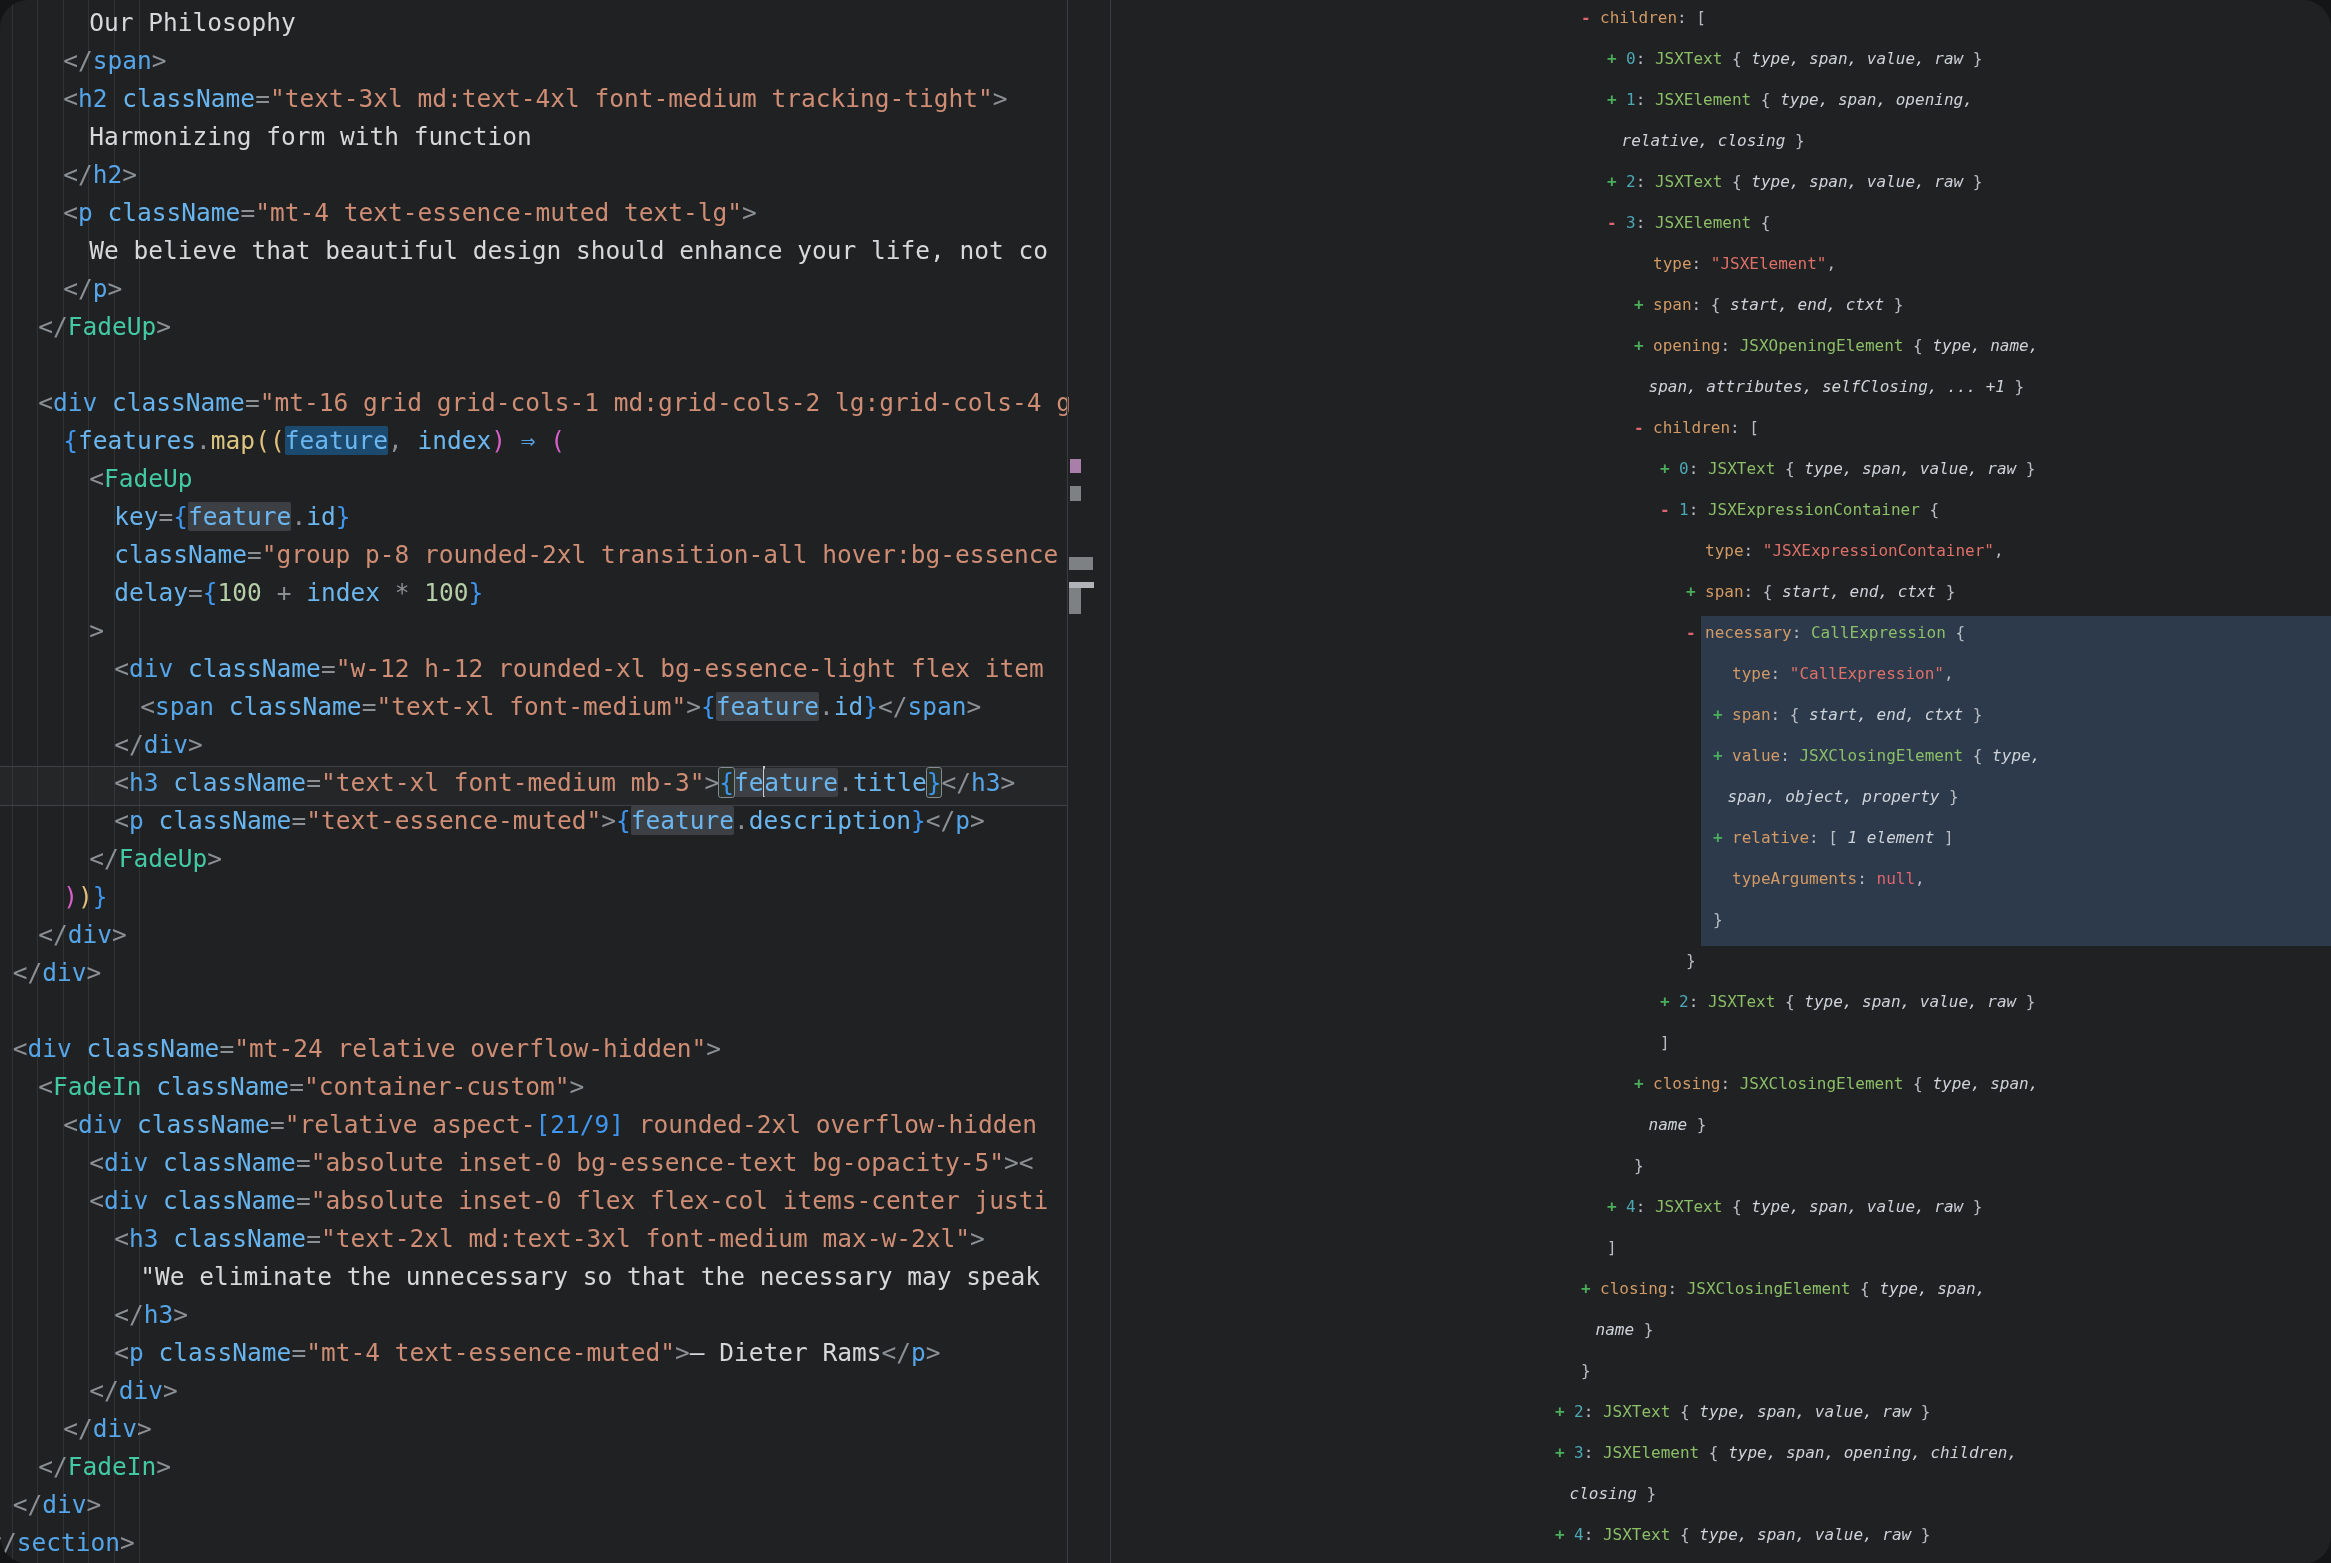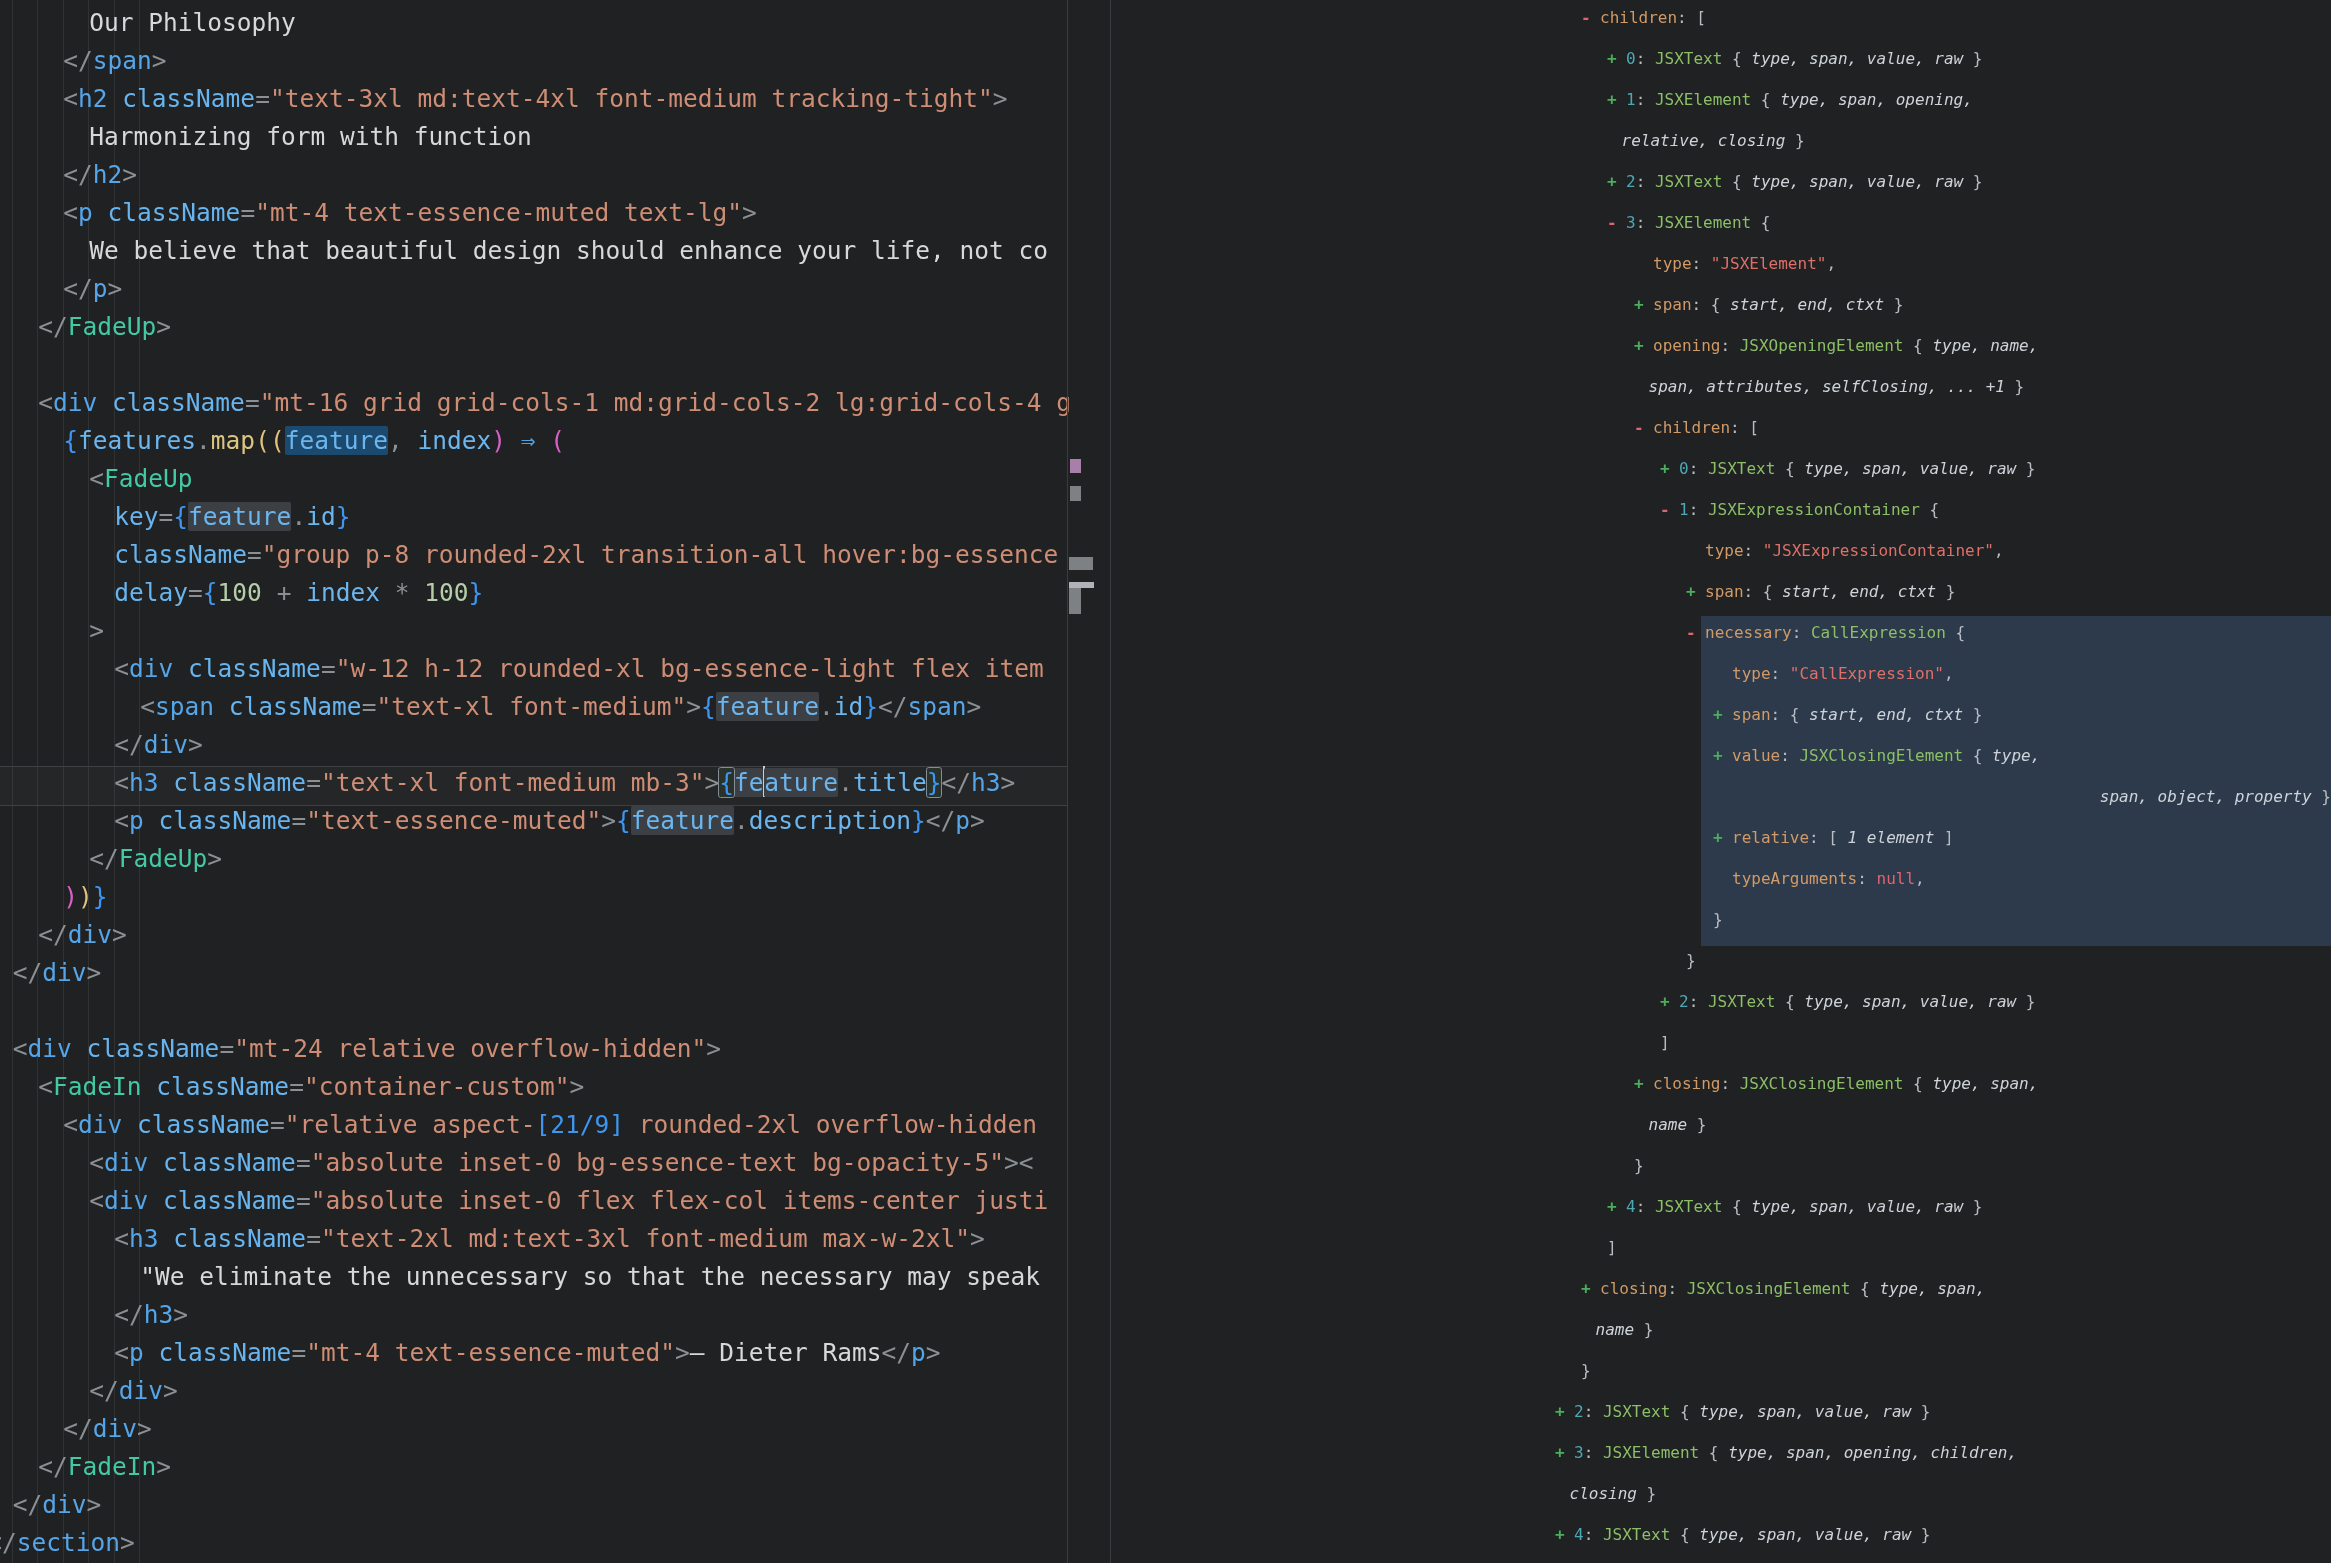--- a/index.html
+++ b/index.html
@@ -1,17 +1,17 @@
 <!DOCTYPE html>
 <html style="--bg: #1f2122; --punct: #8b9095; --tag: #55a5e8; --component: #43c9a4; --attribute: #68b4ee; --string: #ce8d74; --text: #d6d8da; --bracketBlue: #3f96f0; --parenGold: #e2c07b; --parenPink: #d760c8; --identifier: #6cb6ef; --function: #dcc57e; --number: #b5cea8; --arrow: #55a0e0; --selection: #1c4a6e; --wordHl: #3c4045; --curBorder: #3e4144; --caret: #c9cdd1; --guide: rgba(139,143,147,0.16); --divider: #3a3d3f; --astMinus: #dd6470; --astPlus: #4aae5c; --astIndex: #4da8b5; --astKey: #d19a66; --astType: #8cbf68; --astString: #de7069; --astNull: #e0646e; --astPunct: #b9bdc3; --astItalic: #ced3da; --astSel: #2c3a4b; --rulerPurple: #a87fa8; --rulerGray: #7d8184; --rulerLight: #b0b4b8;font-size:14.5px"><head>
 <meta charset="utf-8">
 <style>
   html,body{margin:0;padding:0;background:#141516;}
   .app{position:relative;width:2331px;height:1564px;overflow:hidden;
-       background:var(--bg);font-family:"DejaVu Sans Mono",monospace;}
+       background:var(--bg);font-family:"DejaVu Sans Mono",monospace;border-radius:28px;}
 
   
   .editor-pane{position:absolute;left:0;top:0;width:1093px;height:1564px;overflow:hidden;}
   .code{position:absolute;left:-12.7px;top:3.6px;white-space:pre;z-index:3;}
   .cl{height:38px;line-height:38px;font-size:24.5px;white-space:pre;}
   .guide{position:absolute;top:0;bottom:0;width:0.9px;background:var(--guide);z-index:1;}
   .cur-line{position:absolute;left:0;width:1067px;height:38px;z-index:2;
             background:rgba(255,255,255,0.025);
             border-top:0.9px solid var(--curBorder);border-bottom:0.9px solid var(--curBorder);}
 
@@ -82,21 +82,21 @@
         <div class="ar" style="padding-left: 524px;"><span class="cspc"></span><span class="it">span, attributes, selfClosing, ... +1</span><span class="pb"> }</span></div>
         <div class="ar" style="padding-left: 524px;"><span class="mk m-minus">-</span><span class="k">children</span><span class="pb">: [</span></div>
         <div class="ar" style="padding-left: 550px;"><span class="mk m-plus">+</span><span class="ix">0</span><span class="pb">: </span><span class="nt">JSXText</span><span class="pb"> { </span><span class="it">type, span, value, raw</span><span class="pb"> }</span></div>
         <div class="ar" style="padding-left: 550px;"><span class="mk m-minus">-</span><span class="ix">1</span><span class="pb">: </span><span class="nt">JSXExpressionContainer</span><span class="pb"> {</span></div>
         <div class="ar" style="padding-left: 576px;"><span class="spc"></span><span class="k">type</span><span class="pb">: </span><span class="s">"JSXExpressionContainer"</span><span class="pb">,</span></div>
         <div class="ar" style="padding-left: 576px;"><span class="mk m-plus">+</span><span class="k">span</span><span class="pb">: { </span><span class="it">start, end, ctxt</span><span class="pb"> }</span></div>
         <div class="ar" style="padding-left: 576px;"><span class="mk m-minus">-</span><span class="k">necessary</span><span class="pb">: </span><span class="nt">CallExpression</span><span class="pb"> {</span></div>
         <div class="ar" style="padding-left: 603px;"><span class="spc"></span><span class="k">type</span><span class="pb">: </span><span class="s">"CallExpression"</span><span class="pb">,</span></div>
         <div class="ar" style="padding-left: 603px;"><span class="mk m-plus">+</span><span class="k">span</span><span class="pb">: { </span><span class="it">start, end, ctxt</span><span class="pb"> }</span></div>
         <div class="ar" style="padding-left: 603px;"><span class="mk m-plus">+</span><span class="k">value</span><span class="pb">: </span><span class="nt">JSXClosingElement</span><span class="pb"> { </span><span class="it">type,</span></div>
-        <div class="ar" style="padding-left: 603px; text-align: right;"><span class="cspc"></span><span class="it">span, object, property</span><span class="pb"> }</span></div>
+        <div class="ar" style="padding-left: 603px;"><span class="cspc"></span><span class="it">span, object, property</span><span class="pb"> }</span></div>
         <div class="ar" style="padding-left: 603px;"><span class="mk m-plus">+</span><span class="k">relative</span><span class="pb">: [ </span><span class="it">1 element</span><span class="pb"> ]</span></div>
         <div class="ar" style="padding-left: 603px;"><span class="spc"></span><span class="k">typeArguments</span><span class="pb">: </span><span class="nul">null</span><span class="pb">,</span></div>
         <div class="ar" style="padding-left: 603px;"><span class="pb">}</span></div>
         <div class="ar" style="padding-left: 576px;"><span class="pb">}</span></div>
         <div class="ar" style="padding-left: 550px;"><span class="mk m-plus">+</span><span class="ix">2</span><span class="pb">: </span><span class="nt">JSXText</span><span class="pb"> { </span><span class="it">type, span, value, raw</span><span class="pb"> }</span></div>
         <div class="ar" style="padding-left: 550px;"><span class="pb">]</span></div>
         <div class="ar" style="padding-left: 524px;"><span class="mk m-plus">+</span><span class="k">closing</span><span class="pb">: </span><span class="nt">JSXClosingElement</span><span class="pb"> { </span><span class="it">type, span,</span></div>
         <div class="ar" style="padding-left: 524px;"><span class="cspc"></span><span class="it">name</span><span class="pb"> }</span></div>
         <div class="ar" style="padding-left: 524px;"><span class="pb">}</span></div>
         <div class="ar" style="padding-left: 497px;"><span class="mk m-plus">+</span><span class="ix">4</span><span class="pb">: </span><span class="nt">JSXText</span><span class="pb"> { </span><span class="it">type, span, value, raw</span><span class="pb"> }</span></div>

